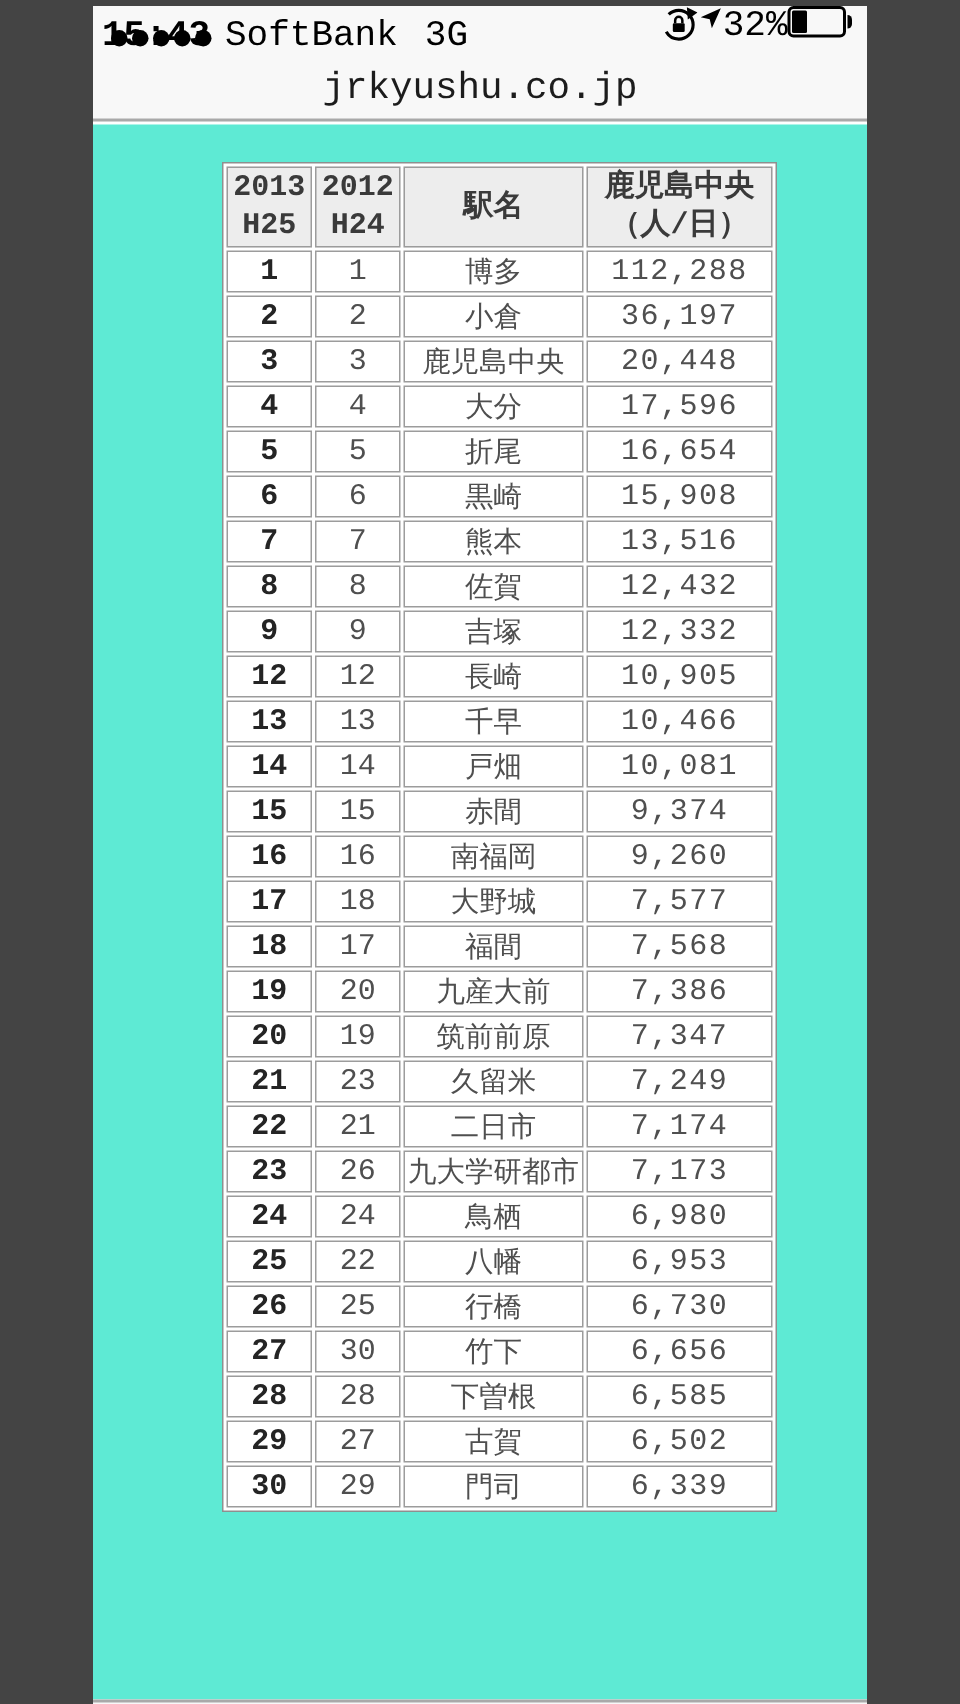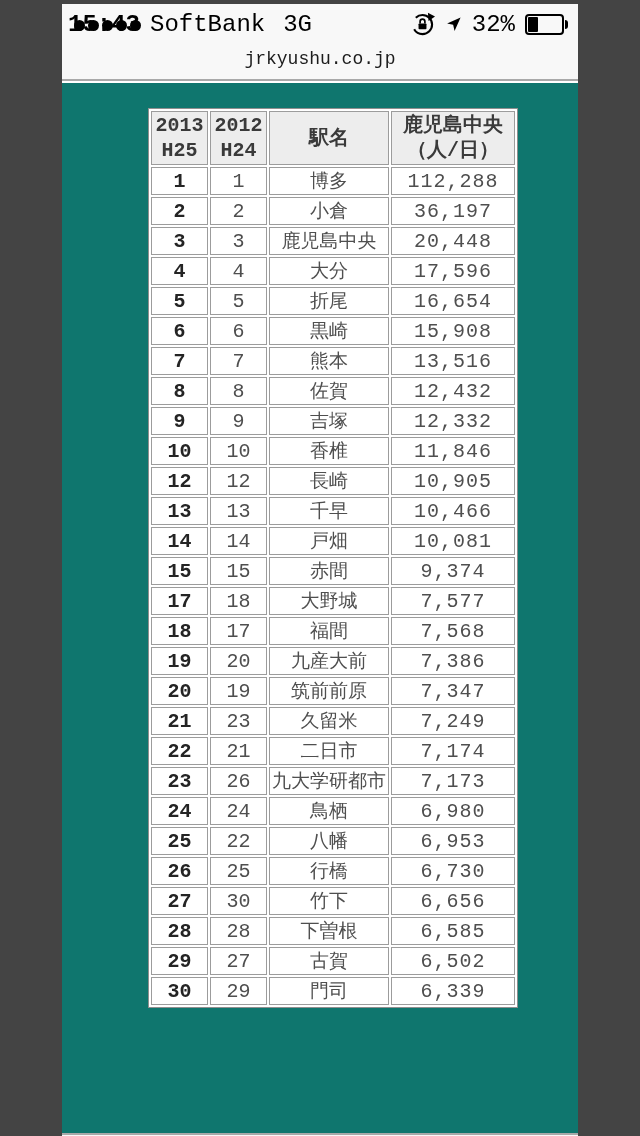--- a/index.html
+++ b/index.html
@@ -52,22 +52,21 @@
     line-height: 42px;
     text-align: left;
     font-weight: bold;
     pointer-events: none;
   }
   .sb-right {
     position: absolute;
     right: 10px; top: 0;
     height: 40px;
     display: flex;
-    align-items: center;
-    gap: 10px;
+    align-items: flex-start;
   }
   .icon-wrap { display: flex; align-items: center; }
   .battery { display: flex; align-items: center; }
   .battery-body {
     width: 39px; height: 21px;
     border: 2px solid #000;
     border-radius: 4px;
     padding: 1px;
     display: flex;
     align-items: stretch;
@@ -79,30 +78,30 @@
   }
   .battery-nub {
     width: 3px; height: 9px;
     background: #000;
     border-radius: 0 3px 3px 0;
     margin-left: 1px;
   }
   .url-bar {
     height: 35px;
     text-align: center;
-    font-size: 18px;
+    font-size: 25px;
     line-height: 30px;
     color: #1c1c1c;
   }
 
   
   .content {
     position: absolute;
     top: 79px; left: 0; right: 0; bottom: 7px;
-    background: #0f766e;
+    background: #5eead4;
   }
   table.ranking {
     table-layout: fixed;
     border-collapse: separate;
     border-spacing: 2px;
     margin: 25px 0 0 86px;
     border: 1px solid #8f8f8f;
     background: #fff;
   }
   col.c1, col.c2 { width: 57px; }
@@ -268,26 +267,20 @@
             <td class="station">佐賀</td>
             <td class="passengers">12,432</td>
           </tr>
           <tr>
             <td class="rank1">9</td>
             <td class="rank2">9</td>
             <td class="station">吉塚</td>
             <td class="passengers">12,332</td>
           </tr>
           <tr>
-            <td class="rank1">10</td>
-            <td class="rank2">10</td>
-            <td class="station">香椎</td>
-            <td class="passengers">11,846</td>
-          </tr>
-          <tr>
             <td class="rank1">12</td>
             <td class="rank2">12</td>
             <td class="station">長崎</td>
             <td class="passengers">10,905</td>
           </tr>
           <tr>
             <td class="rank1">13</td>
             <td class="rank2">13</td>
             <td class="station">千早</td>
             <td class="passengers">10,466</td>
@@ -298,20 +291,26 @@
             <td class="station">戸畑</td>
             <td class="passengers">10,081</td>
           </tr>
           <tr>
             <td class="rank1">15</td>
             <td class="rank2">15</td>
             <td class="station">赤間</td>
             <td class="passengers">9,374</td>
           </tr>
           <tr>
+            <td class="rank1">16</td>
+            <td class="rank2">16</td>
+            <td class="station">南福岡</td>
+            <td class="passengers">9,260</td>
+          </tr>
+          <tr>
             <td class="rank1">17</td>
             <td class="rank2">18</td>
             <td class="station">大野城</td>
             <td class="passengers">7,577</td>
           </tr>
           <tr>
             <td class="rank1">18</td>
             <td class="rank2">17</td>
             <td class="station">福間</td>
             <td class="passengers">7,568</td>

